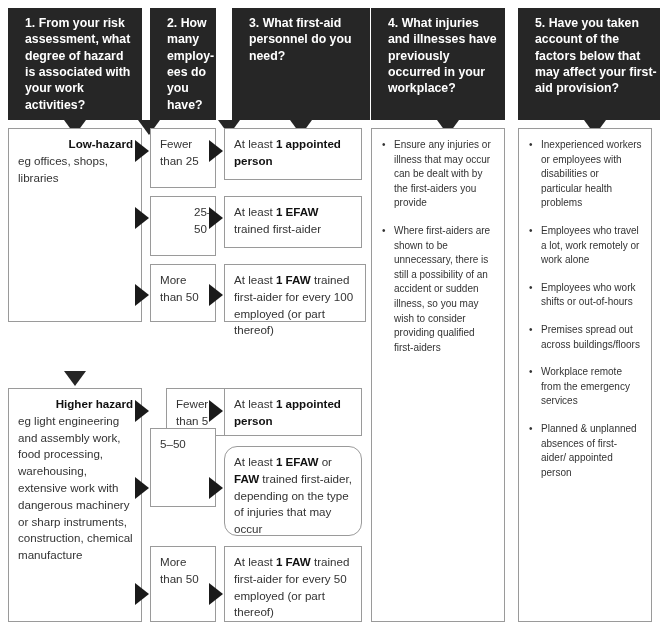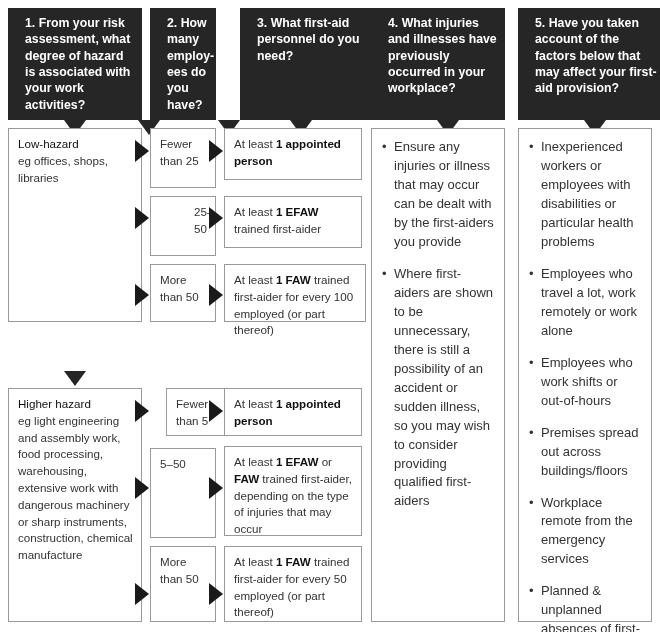--- a/index.html
+++ b/index.html
@@ -58,30 +58,30 @@
   .box {
     background: #ffffff;
     border: 1px solid #9a9a9a;
     font-size: 11.6px;
     line-height: 1.45;
     padding: 7px 8px 7px 9px;
     color: #333333;
   }
 
   .box b { color: #111111; font-weight: bold; }
-  .box .title { font-weight: normal; color: #111111; display: block; }
+  .box .title { font-weight: bold; color: #111111; display: block; text-align: right; }
 
   
   .bullets { padding: 9px 9px 7px 10px; }
   .bullets .bullet {
     display: block;
     position: relative;
     padding-left: 12px;
     margin-bottom: 13px;
-    font-size: 13px;
+    font-size: 10px;
     line-height: 1.46;
     color: #333333;
   }
   .bullets .bullet:last-child { margin-bottom: 0; }
   .bullets .bullet::before {
     content: "\2022";
     position: absolute;
     left: 0;
     top: 0;
     color: #333333;
@@ -91,21 +91,21 @@
 <body>
 
 <div class="chart">
 
   <div class="node qhead" style="left:8px; top:8px; width:134px; height:112px;">1. From your risk assessment, what degree of hazard is associated with your work activities?</div>
   <div class="down-arrow" style="left:64px; top:120px;"></div>
 
   <div class="node qhead" style="left:150px; top:8px; width:66px; height:112px;">2. How many employ-ees do you have?</div>
   <div class="down-arrow" style="left:138px; top:120px;"></div>
 
-  <div class="node qhead" style="left:240px; top:8px; width:138px; height:112px;">3. What first-aid personnel do you need?</div>
+  <div class="node qhead" style="left:232px; top:8px; width:138px; height:112px;">3. What first-aid personnel do you need?</div>
   <div class="down-arrow" style="left:218px; top:120px;"></div>
 
   <div class="node qhead" style="left:371px; top:8px; width:134px; height:112px;">4. What injuries and illnesses have previously occurred in your workplace?</div>
   <div class="down-arrow" style="left:290px; top:120px;"></div>
 
   <div class="node qhead" style="left:518px; top:8px; width:148px; height:112px;">5. Have you taken account of the factors below that may affect your first-aid provision?</div>
   <div class="down-arrow" style="left:437px; top:120px;"></div>
 
   <div class="down-arrow" style="left:584px; top:120px;"></div>
 
@@ -133,23 +133,23 @@
   <div class="node box" style="left:8px; top:388px; width:134px; height:234px;">
     <span class="title">Higher hazard</span><span>eg light engineering and assembly work, food processing, warehousing, extensive work with dangerous machinery or sharp instruments, construction, chemical manufacture</span>
   </div>
 
   <div class="right-arrow" style="left:135px; top:400px;"></div>
   <div class="node box" style="left:166px; top:388px; width:66px; height:48px;">Fewer than 5</div>
   <div class="right-arrow" style="left:209px; top:400px;"></div>
   <div class="node box" style="left:224px; top:388px; width:138px; height:48px;"><span>At least </span><b>1 appointed person</b></div>
 
   <div class="right-arrow" style="left:135px; top:477px;"></div>
-  <div class="node box" style="left:150px; top:448px; width:66px; height:90px;">5–50</div>
+  <div class="node box" style="left:150px; top:428px; width:66px; height:79px;">5–50</div>
   <div class="right-arrow" style="left:209px; top:477px;"></div>
-  <div class="node box" style="left:224px; top:446px; width:138px; height:90px;"><span>At least </span><b>1 EFAW</b><span> or </span><b>FAW</b><span> trained first-aider, depending on the type of injuries that may occur</span></div>
+  <div class="node box" style="left:224px; top:446px; width:138px; height:90px;border-radius:13px;"><span>At least </span><b>1 EFAW</b><span> or </span><b>FAW</b><span> trained first-aider, depending on the type of injuries that may occur</span></div>
 
   <div class="right-arrow" style="left:135px; top:583px;"></div>
   <div class="node box" style="left:150px; top:546px; width:66px; height:76px;">More than 50</div>
   <div class="right-arrow" style="left:209px; top:583px;"></div>
   <div class="node box" style="left:224px; top:546px; width:138px; height:76px;"><span>At least </span><b>1 FAW</b><span> trained first-aider for every 50 employed (or part thereof)</span></div>
 
   <div class="node box bullets" style="left:371px; top:128px; width:134px; height:494px;">
       <span class="bullet">Ensure any injuries or illness that may occur can be dealt with by the first-aiders you provide</span>
       <span class="bullet">Where first-aiders are shown to be unnecessary, there is still a possibility of an accident or sudden illness, so you may wish to consider providing qualified first-aiders</span>
     </div>

